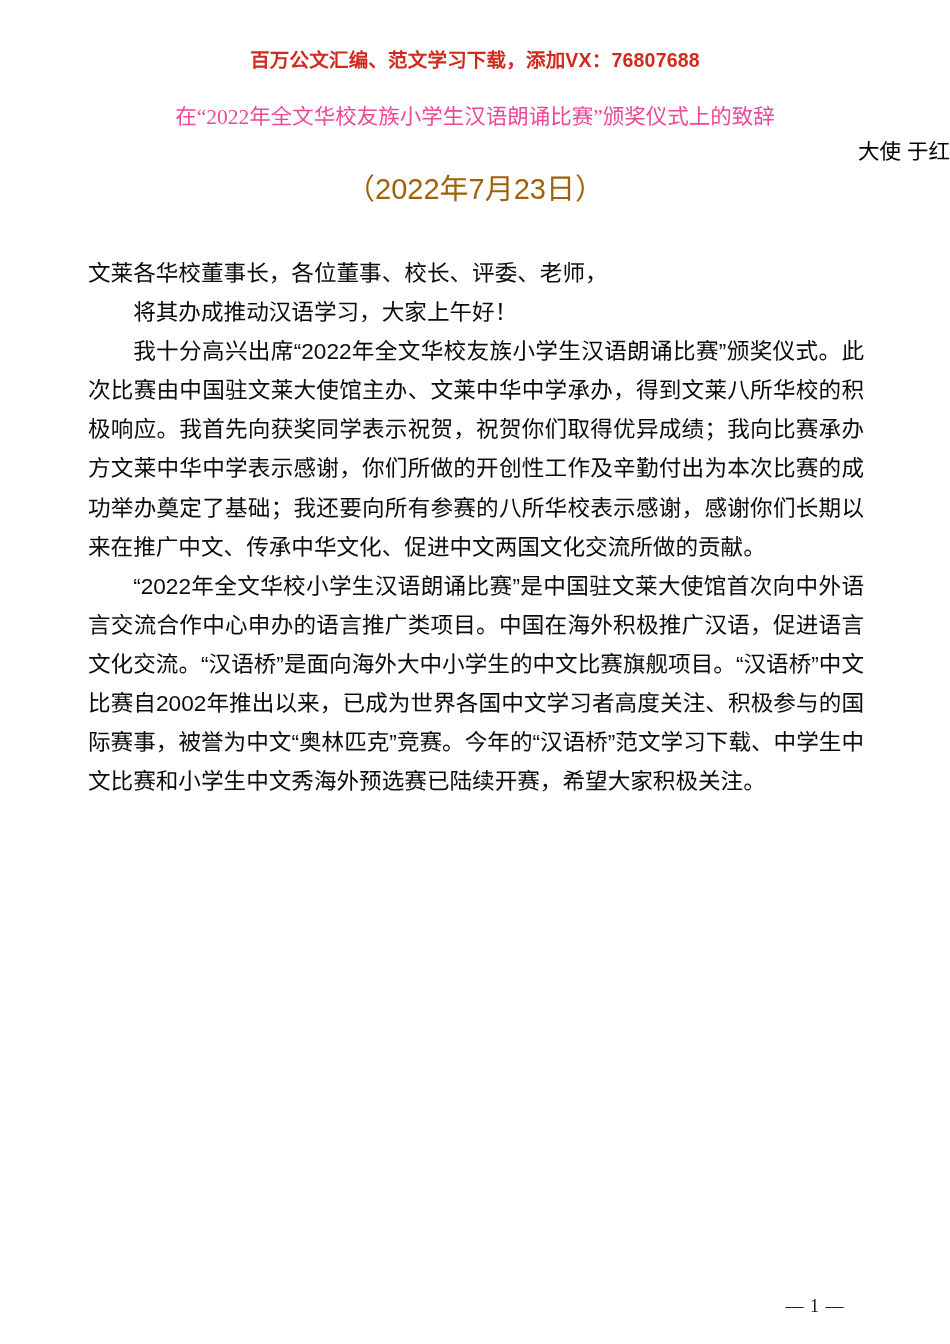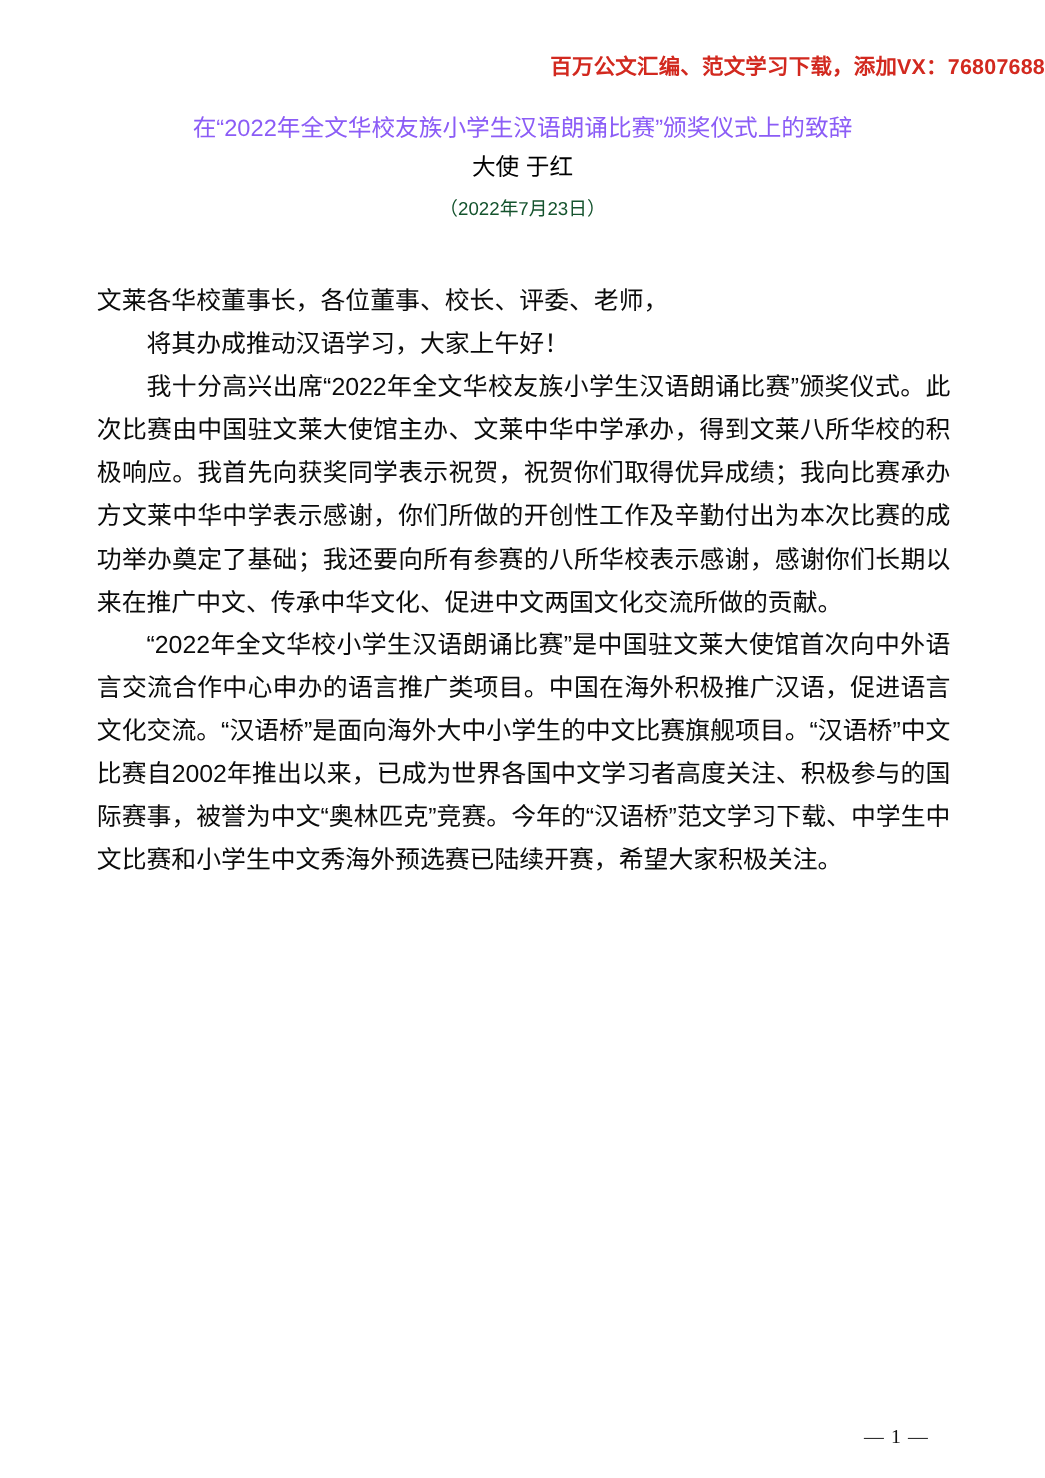--- a/index.html
+++ b/index.html
@@ -21,57 +21,58 @@
     overflow: hidden;
     box-sizing: border-box;
   }
 
   
   .promo-header {
     position: absolute;
     top: 44px;
     left: 0;
     width: 950px;
-    text-align: right;
+    text-align: center;
     font-size: 19.5px;
     font-weight: bold;
     letter-spacing: 0.2px;
     color: #d2291f;
     font-family: "Liberation Sans", "DejaVu Sans", sans-serif;
     white-space: nowrap;
   }
 
   
   .title-block {
     position: absolute;
     top: 100px;
     left: 0;
     width: 950px;
     text-align: center;
   }
 
   .doc-title {
     font-size: 21.5px;
     line-height: 34px;
-    color: #8b5cf6;
+    color: #ec4899;
     white-space: nowrap;
-    font-family: Liberation Sans, sans-serif;
+    font-family: Liberation Serif, serif;
   }
 
   .doc-subtitle {
     font-size: 21.5px;
     line-height: 37px;
     color: #000000;
     white-space: nowrap;
+    text-align: right;
   }
 
   .doc-date {
-    font-size: 17px;
+    font-size: 29px;
     line-height: 37px;
-    color: #14532d;
+    color: #a16207;
     white-space: nowrap;
   }
 
   
   .body-block {
     position: absolute;
     top: 238px;
     left: 88px;
     width: 776px;
   }

